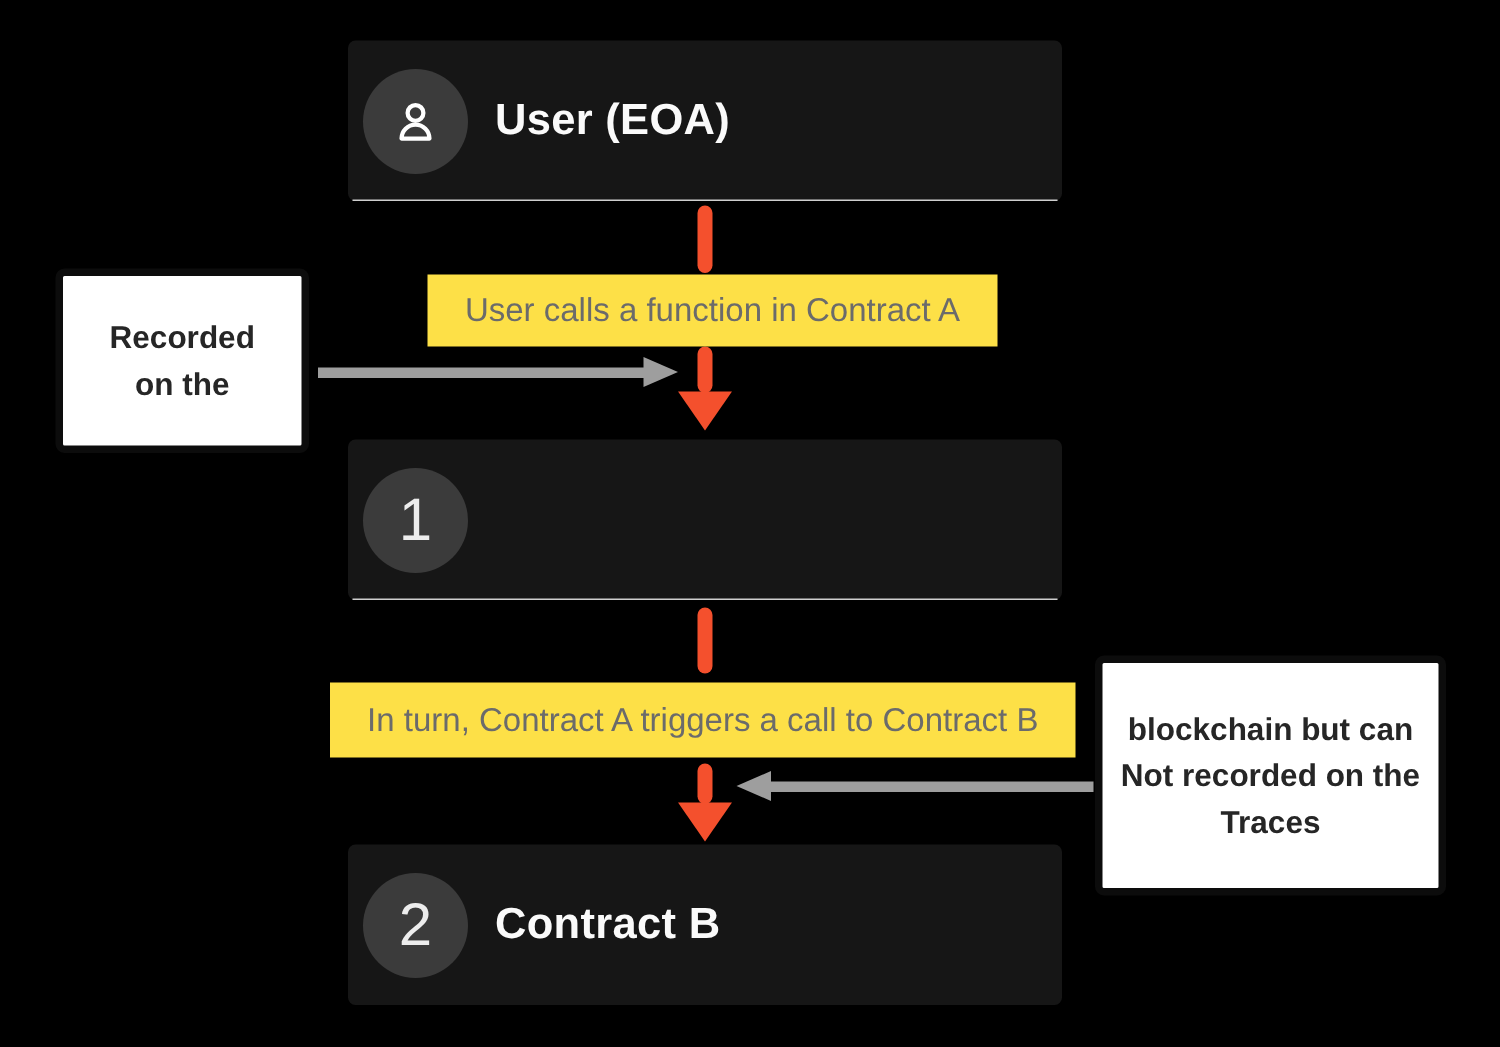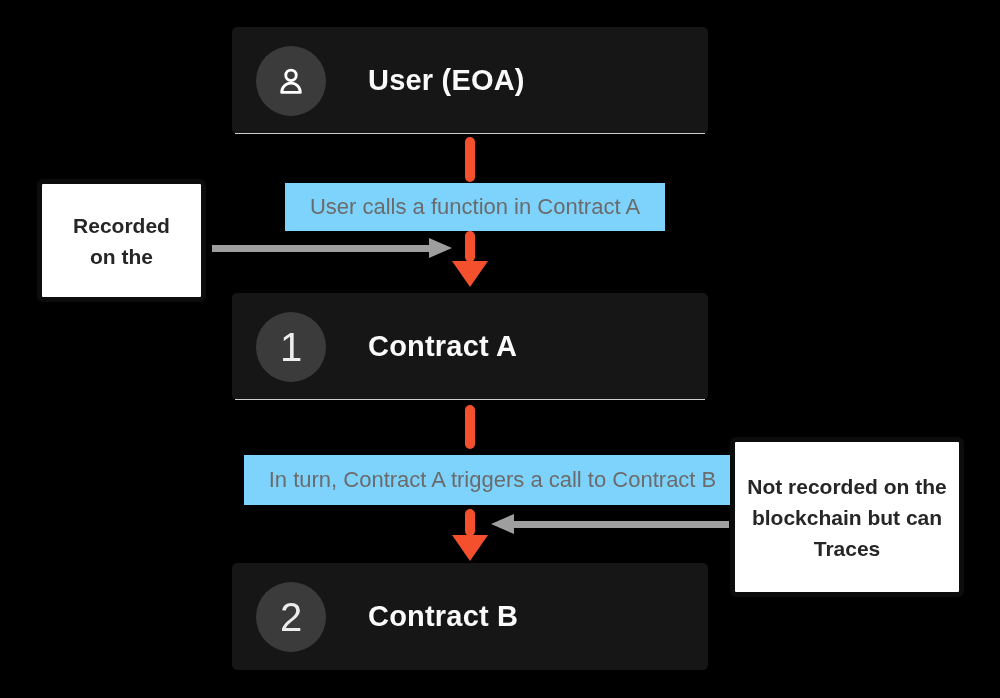--- a/index.html
+++ b/index.html
@@ -4,34 +4,34 @@
 <style>
   html,body{margin:0;padding:0;background:#000;}
   .stage{
     position:relative;width:1000px;height:698px;background:#000000;
     font-family:"Liberation Sans","DejaVu Sans",sans-serif;overflow:hidden;
   }
   
   .node{
     position:absolute;left:232px;width:476px;height:107px;
     background:#161616;border-radius:5px;
-    display:flex;align-items:center;padding-left:24px;box-sizing:border-box;gap:24px;
+    display:flex;align-items:center;padding-left:10px;box-sizing:border-box;
   }
   .node.has-exit::after{
     content:"";position:absolute;left:3px;right:3px;bottom:0;height:1px;background:#cfcfcf;
   }
   .badge{
     width:70px;height:70px;border-radius:50%;background:#3b3b3b;
     display:flex;align-items:center;justify-content:center;flex:0 0 auto;
   }
   .badge .num{color:#ededed;font-size:40px;font-weight:400;line-height:1;}
   .node-title{color:#fafafa;font-size:29px;font-weight:700;margin-left:18px;letter-spacing:.2px;}
   
   .edge-label{
-    position:absolute;background:#7dd3fc;color:#6b6b6b;font-size:22px;
+    position:absolute;background:#fde047;color:#6b6b6b;font-size:22px;
     text-align:center;white-space:nowrap;z-index:3;
   }
   
   .o-stem{position:absolute;left:465px;width:10px;border-radius:5px;background:#f4502d;z-index:2;}
   .o-head{
     position:absolute;left:452px;width:0;height:0;z-index:2;
     border-left:18px solid transparent;border-right:18px solid transparent;
     border-top:26px solid #f4502d;
   }
   
@@ -73,34 +73,33 @@
 
   <div class="annotation" style="left:37px;top:179px;width:169px;height:123px;">
     <div class="ln">Recorded</div>
     <div class="ln">on the</div>
   </div>
 
   <div class="node has-exit" style="top:293px;">
     <div class="badge">
       <span class="num">1</span>
     </div>
-    <div class="node-title">Contract A</div>
   </div>
 
   <div class="o-stem" style="top:405px;height:44px;"></div>
-  <div class="edge-label" style="left:244px;top:455px;width:497px;height:50px;line-height:50px;">In turn, Contract A triggers a call to Contract B</div>
+  <div class="edge-label" style="left:220px;top:455px;width:497px;height:50px;line-height:50px;">In turn, Contract A triggers a call to Contract B</div>
   <div class="o-stem" style="top:509px;height:27px;"></div>
   <div class="o-head" style="top:535px;"></div>
 
   <div class="g-head left" style="left:491px;top:514px;"></div>
   <div class="g-stem" style="left:513px;top:521px;width:216px;"></div>
 
   <div class="annotation" style="left:730px;top:437px;width:234px;height:160px;">
+    <div class="ln">blockchain but can</div>
     <div class="ln">Not recorded on the</div>
-    <div class="ln">blockchain but can</div>
     <div class="ln">Traces</div>
   </div>
 
   <div class="node" style="top:563px;">
     <div class="badge">
       <span class="num">2</span>
     </div>
     <div class="node-title">Contract B</div>
   </div>
 

